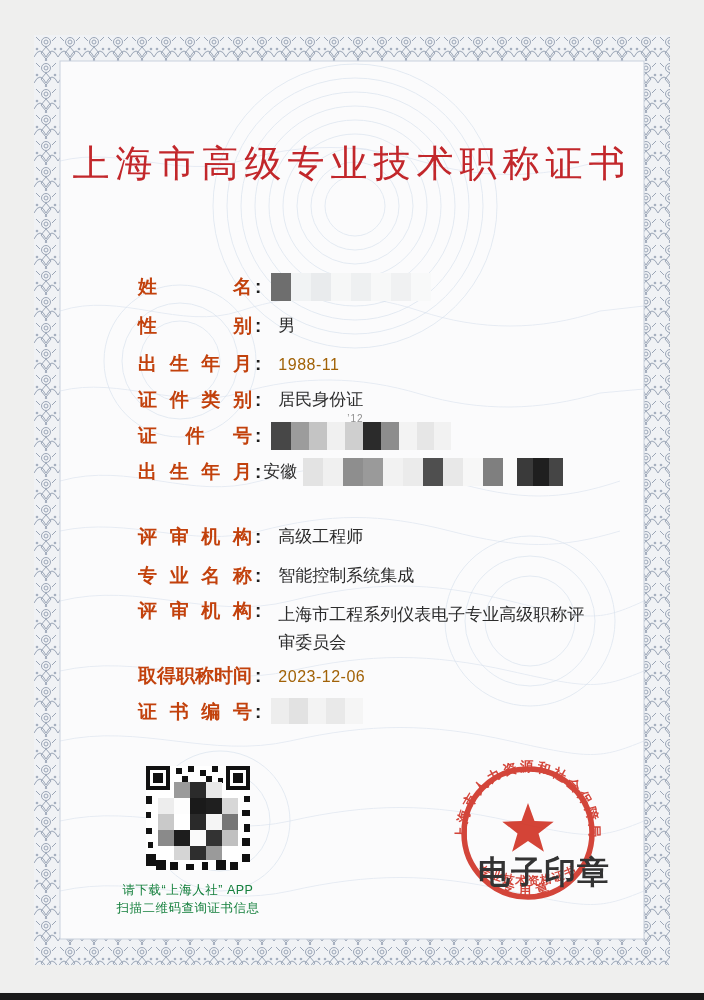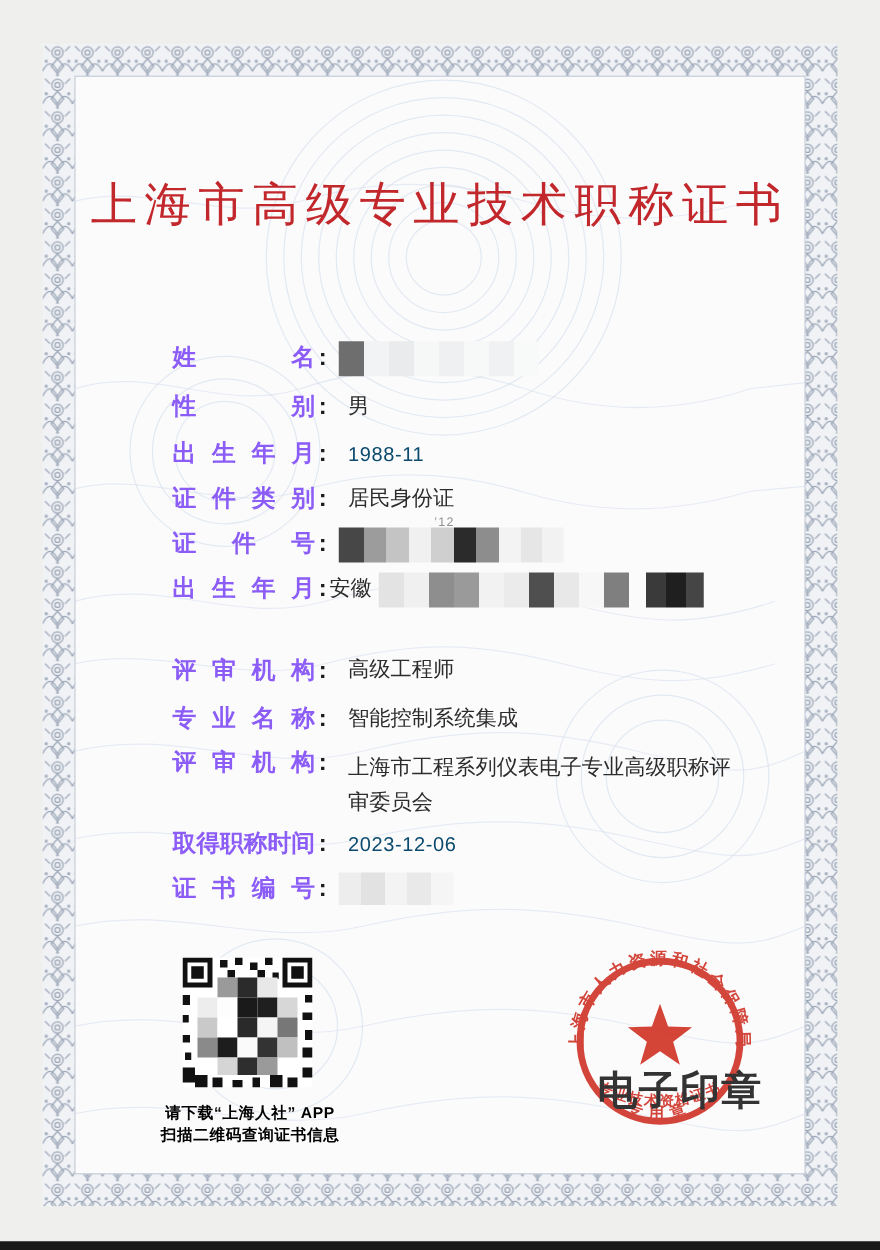--- a/index.html
+++ b/index.html
@@ -11,50 +11,50 @@
   .inner{position:absolute;left:60px;top:61px;width:584px;height:878px;background:#fbfbfc;}
   .frame-svg,.wm-svg{position:absolute;pointer-events:none;}
   .frame-svg{left:34px;top:35px;}
   .wm-svg{left:60px;top:61px;}
   .cert-title{
     position:absolute;left:0;top:139px;width:704px;text-align:center;
     font-size:37px;font-weight:400;letter-spacing:6px;color:#c2272b;
   }
   .row{position:absolute;left:138px;display:flex;align-items:flex-start;}
   .flabel{
-    display:inline-block;width:114px;font-size:19px;font-weight:700;color:#8b5cf6;
+    display:inline-block;width:114px;font-size:19px;font-weight:700;color:#c2410c;
     text-align:justify;text-align-last:justify;letter-spacing:0;line-height:1.2;
     white-space:nowrap;
   }
   .colon{font-size:19px;font-weight:700;color:#1d1d1d;margin-left:3px;line-height:1.2;}
   .fvalue{margin-left:17px;line-height:1.25;}
   .kai{font-family:"DejaVu Serif",serif;font-size:17px;color:#2c2c2c;}
-  .num{font-size:16px;color:#0c4a6e;letter-spacing:0.5px;margin-top:2px;}
+  .num{font-size:16px;color:#a16207;letter-spacing:0.5px;margin-top:2px;}
   .wrapval{width:318px;line-height:1.65;}
   .mosaic{display:inline-block;height:28px;margin-top:-3px;position:relative;}
   .m-name{margin-left:10px;width:160px;
     background:linear-gradient(90deg,#6e6e6e 0 20px,#f1f3f4 0 40px,#e9ebed 0 60px,#f6f7f7 0 80px,
       #eef0f1 0 100px,#f7f8f8 0 120px,#f0f1f2 0 140px,#f8f9f9 0 160px);}
   .m-id{margin-left:10px;width:180px;
     background:linear-gradient(90deg,#474747 0 20px,#9c9c9c 0 38px,#c4c4c4 0 56px,#f0f0f0 0 74px,
       #cfcfcf 0 92px,#2b2b2b 0 110px,#8d8d8d 0 128px,#f3f3f3 0 146px,#e6e6e6 0 163px,#f2f2f2 0 180px);}
   .m-emp{margin-left:6px;width:260px;
     background:linear-gradient(90deg,#e3e3e3 0 20px,#f0f0f0 0 40px,#8e8e8e 0 60px,#9a9a9a 0 80px,
       #f2f2f2 0 100px,#ebebeb 0 120px,#4f4f4f 0 140px,#e8e8e8 0 160px,#f7f7f7 0 180px,
       #7f7f7f 0 200px,#fbfbfb 0 214px,#3a3a3a 0 230px,#1f1f1f 0 246px,#454545 0 260px);}
   .m-cert{margin-left:10px;width:92px;height:26px;
     background:linear-gradient(90deg,#ededed 0 18px,#e2e2e2 0 37px,#f3f3f3 0 55px,#e9e9e9 0 74px,#f5f5f5 0 92px);}
   .partial-digits{
     position:absolute;left:76px;top:-9px;font-size:10px;color:#8f8f8f;
     font-family:Liberation Sans, sans-serif;letter-spacing:1px;
   }
   .qr-wrap{position:absolute;left:146px;top:766px;}
   .qr-caption{
-    position:absolute;left:108px;top:881px;width:184px;text-align:center;
-    font-size:12.5px;font-weight:700;color:#000000;line-height:1.45;letter-spacing:0.5px;
+    position:absolute;left:96px;top:881px;width:184px;text-align:center;
+    font-size:12.5px;font-weight:400;color:#15803d;line-height:1.45;letter-spacing:0.5px;
   }
   .seal-wrap{position:absolute;left:443px;top:748px;width:170px;height:170px;}
   .seal-overlay{
     position:absolute;left:478px;top:851px;width:130px;
     font-size:32px;font-weight:700;color:#333;letter-spacing:1px;white-space:nowrap;
   }
   .bottom-bar{position:absolute;left:0;bottom:0;width:704px;height:7px;background:#191919;}
 </style>
 </head>
 <body>

